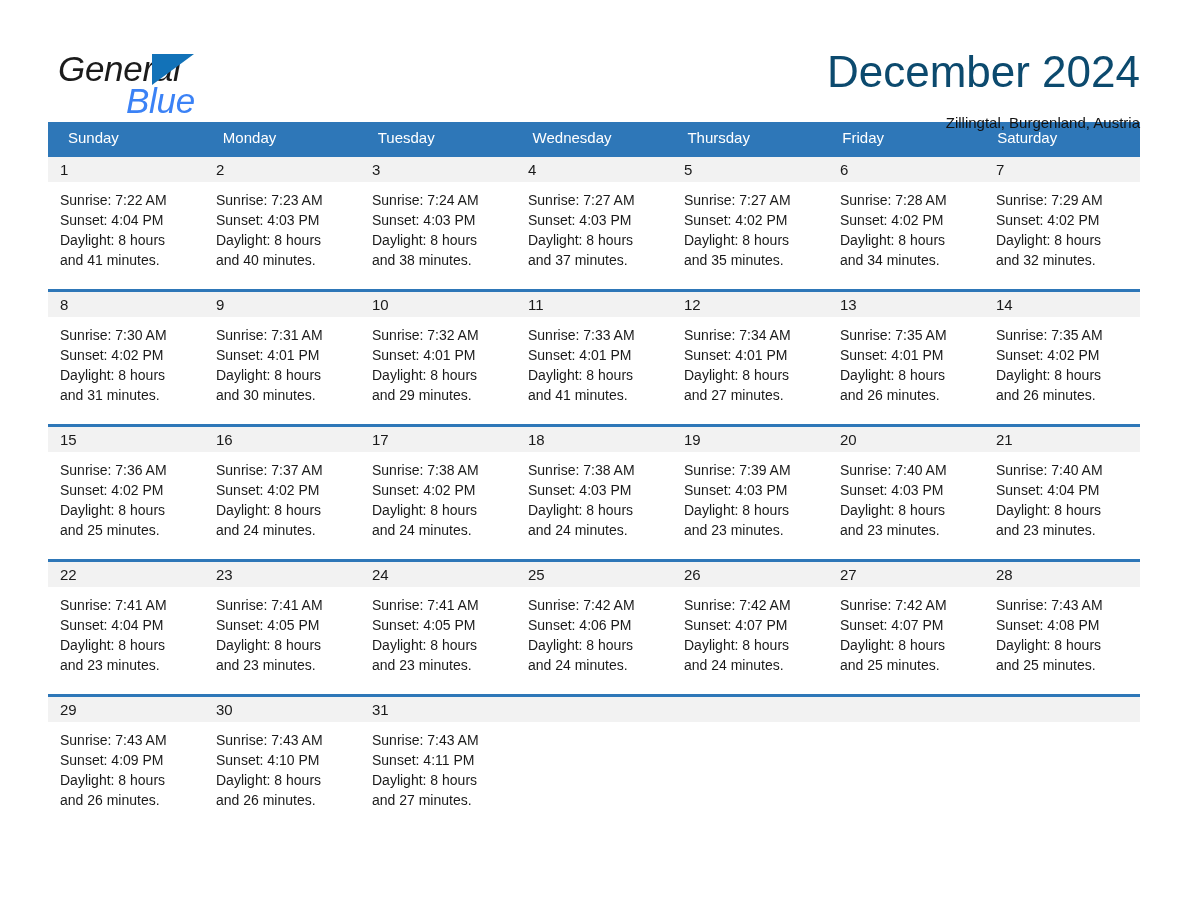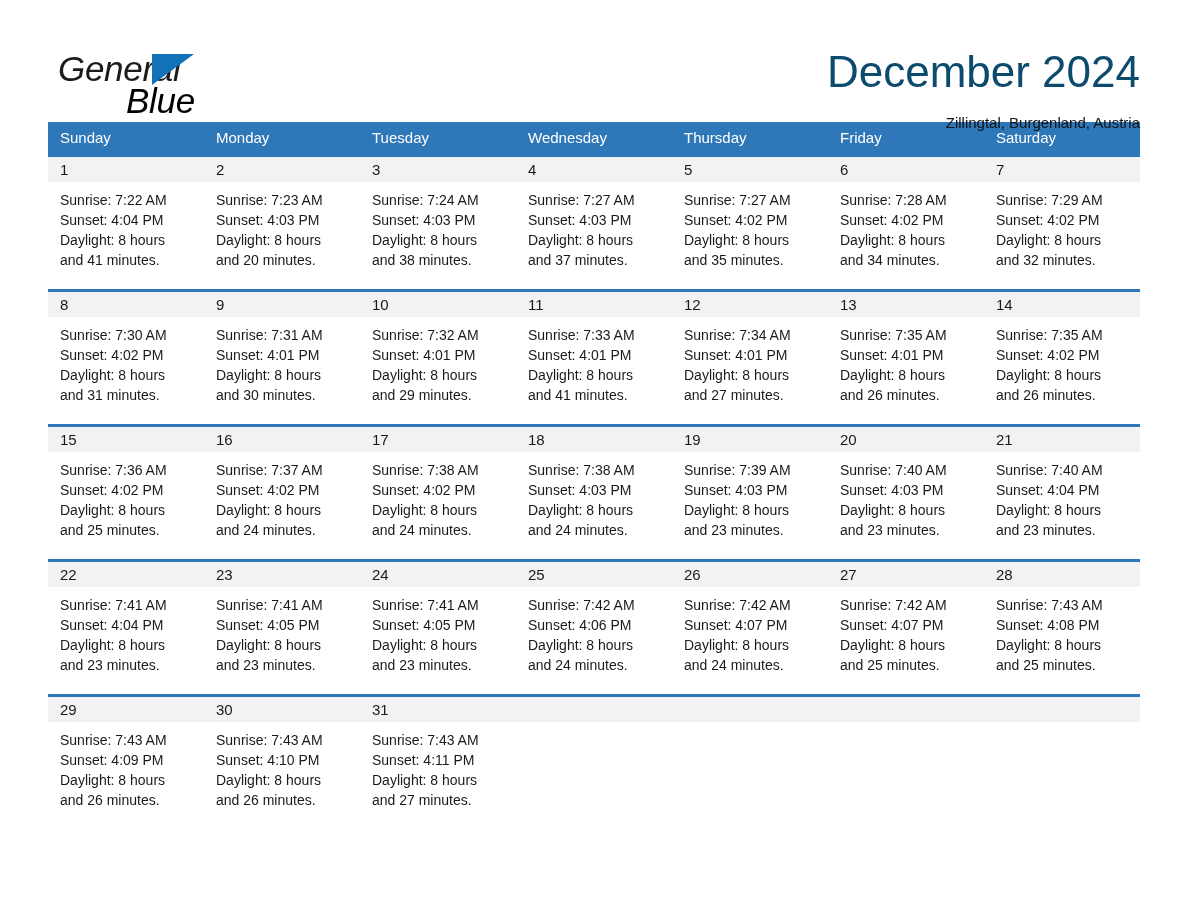--- a/index.html
+++ b/index.html
@@ -56,21 +56,21 @@
     height: 0;
     border-left: 42px solid #1272b8;
     border-bottom: 31px solid transparent;
   }
   .brand-blue {
     position: absolute;
     left: 78px;
     top: 36px;
     font-size: 35px;
     line-height: 38px;
-    color: #000000;
+    color: #3b82f6;
     letter-spacing: -0.3px;
     font-weight: 400;
   }
   .title-block {
     text-align: right;
     flex: 1 1 auto;
     padding-top: 0px;
   }
   .cal-title {
     font-size: 44px;
@@ -89,20 +89,21 @@
 
   
   .calendar {
     margin-top: 18px;
     width: 1092px;
   }
   .weekdays {
     display: flex;
     background: #2e77b8;
     height: 32px;
+    padding-left: 8px;
   }
   .weekday {
     flex: 1 1 0;
     min-width: 0;
     color: #ffffff;
     font-size: 15px;
     line-height: 32px;
     padding-left: 12px;
     box-sizing: border-box;
     white-space: nowrap;
@@ -189,21 +190,21 @@
             <div>Daylight: 8 hours</div>
             <div>and 41 minutes.</div>
           </div>
         </div>
         <div class="day">
           <div class="day-num">2</div>
           <div class="day-lines">
             <div>Sunrise: 7:23 AM</div>
             <div>Sunset: 4:03 PM</div>
             <div>Daylight: 8 hours</div>
-            <div>and 20 minutes.</div>
+            <div>and 40 minutes.</div>
           </div>
         </div>
         <div class="day">
           <div class="day-num">3</div>
           <div class="day-lines">
             <div>Sunrise: 7:24 AM</div>
             <div>Sunset: 4:03 PM</div>
             <div>Daylight: 8 hours</div>
             <div>and 38 minutes.</div>
           </div>

